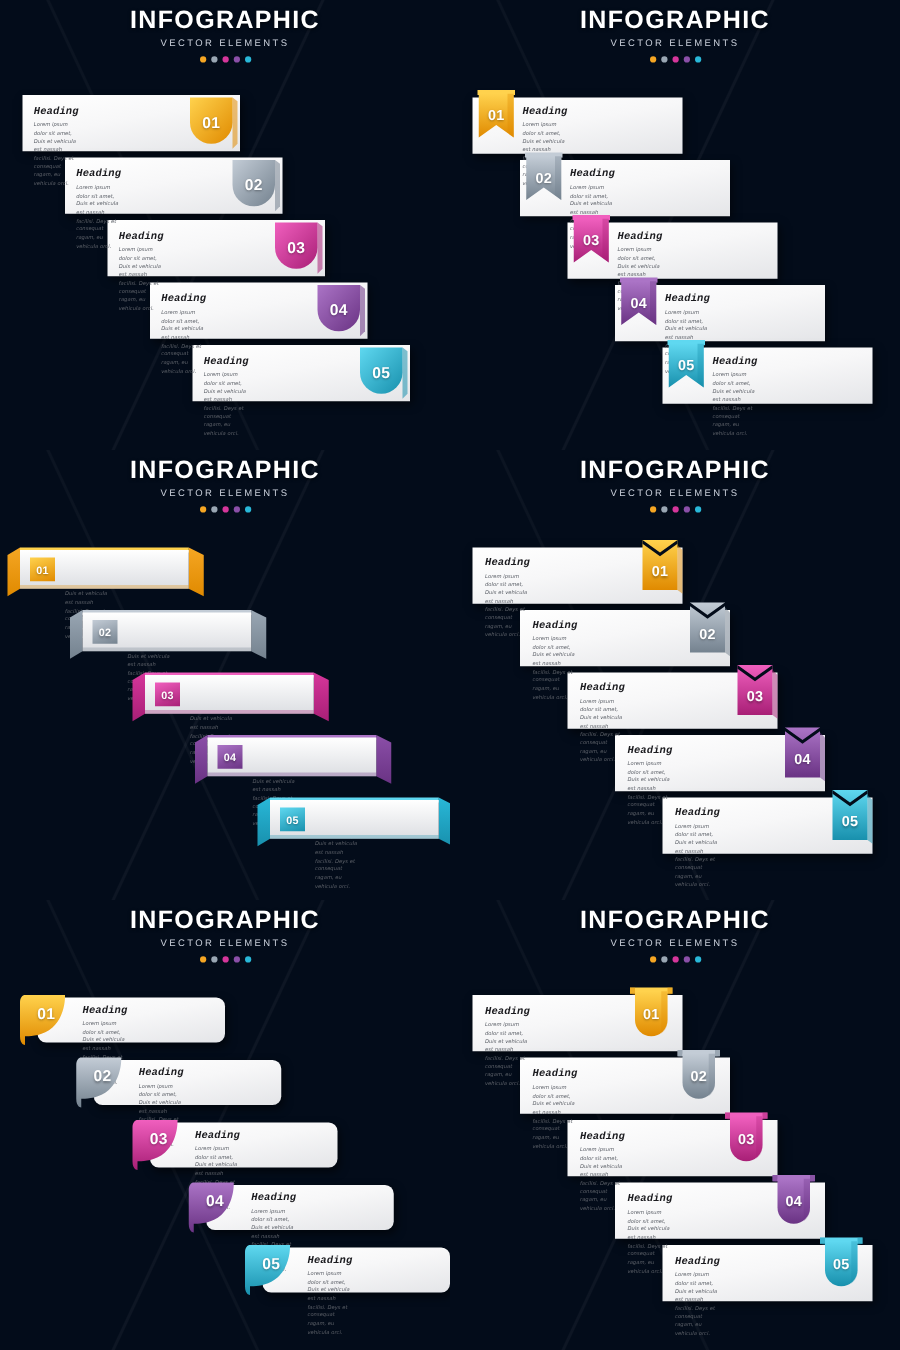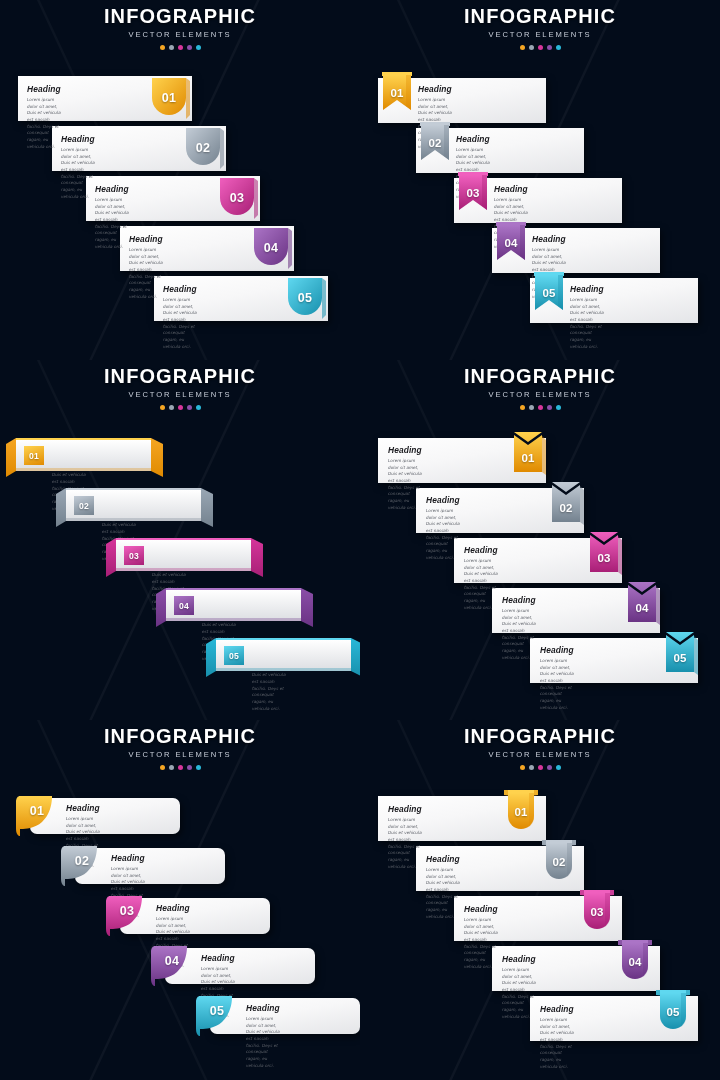--- a/index.html
+++ b/index.html
@@ -60,21 +60,21 @@
   
   .rows{ position:absolute; left:0; top:0; width:100%; height:100%; z-index:3; }
   .row{ position:absolute; }
   .card{
     position:absolute;
     background:linear-gradient(170deg,#ffffff 0%,#f7f7f8 45%,#e4e5e8 100%);
     box-shadow:2px 3px 7px rgba(0,0,0,.55);
   }
   .txt{ position:absolute; z-index:4; }
   .hd{
-    font-family:Liberation Sans, sans-serif;
+    font-family:Liberation Mono, monospace;
     font-style:italic; font-weight:bold;
     color:#1b1b1f;
     font-size:8.4px;
     letter-spacing:.1px;
     line-height:1;
     white-space:nowrap;
   }
   .bd{
     font-family:"DejaVu Sans", sans-serif;
     font-style:italic;

